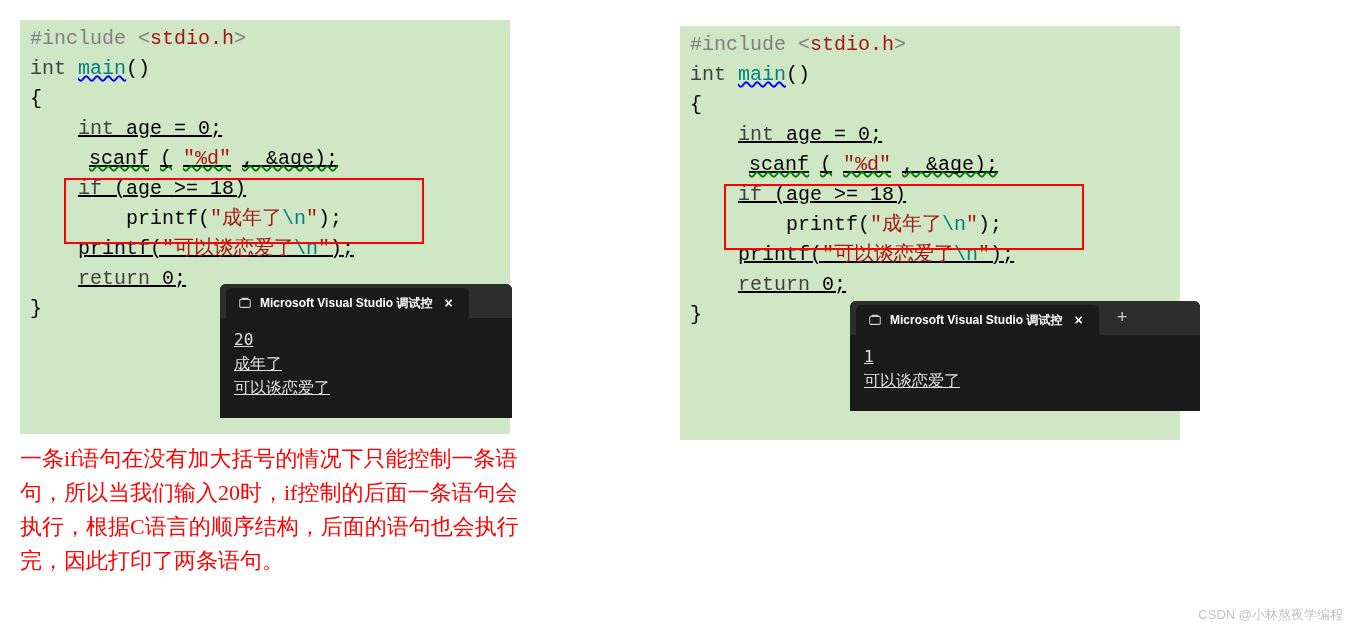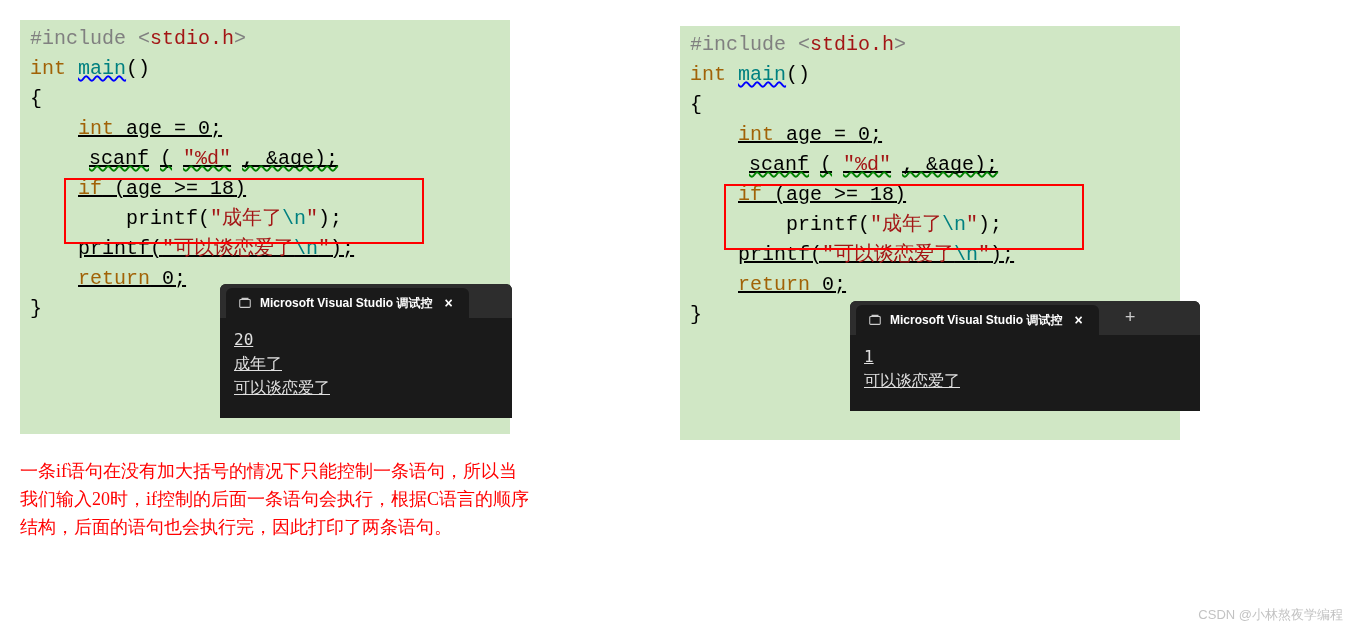--- a/index.html
+++ b/index.html
@@ -28,21 +28,21 @@
     width: 470px;
     height: 400px;
   }
   .code-block.right {
     width: 480px;
   }
   .line { white-space: pre; }
   .indent1 { padding-left: 48px; text-decoration: underline; }
   .indent2 { padding-left: 96px; }
   .gray { color: #808080; }
-  .blue { color: #a16207; margin-top: 43px; }
+  .blue { color: #404040; margin-top: 43px; }
   .teal { color: #008080; }
   .black { color: #000000; }
   .red { color: #a31515; }
   .wave-green {
     text-decoration: underline wavy #008000;
     text-decoration-skip-ink: none;
     margin-left: 11px;
   }
   .wave-func {
     text-decoration: underline wavy #0000ff;
@@ -73,21 +73,21 @@
     align-items: center;
     gap: 8px;
     padding: 0 12px;
     background: #1a1a1a;
     color: #fff;
     font-family: "Microsoft YaHei", sans-serif;
     font-size: 12px;
     font-weight: 600;
     border-top-left-radius: 6px;
     border-top-right-radius: 6px;
-    margin: 4px 12px 0 6px;
+    margin: 4px 4px 0 6px;
   }
   .terminal-tab .icon {
     width: 14px;
     height: 14px;
     display: inline-flex;
     align-items: center;
     justify-content: center;
   }
   .tab-close {
     color: #fff;
@@ -106,23 +106,23 @@
   .terminal-body {
     padding: 10px 14px 18px 14px;
     line-height: 1.5;
     white-space: pre;
     font-family: "Microsoft YaHei", Consolas, monospace;
     text-decoration: underline;
   }
   .annotation {
     color: #ff0000;
     font-family: "SimSun", "Microsoft YaHei", serif;
-    font-size: 18px;
+    font-size: 22px;
     line-height: 1.55;
-    margin-top: 24px;
+    margin-top: 8px;
     width: 510px;
   }
   .annotation.right {
     width: 510px;
   }
   .watermark {
     position: absolute;
     right: 18px;
     bottom: 10px;
     color: rgba(120,120,120,0.45);

